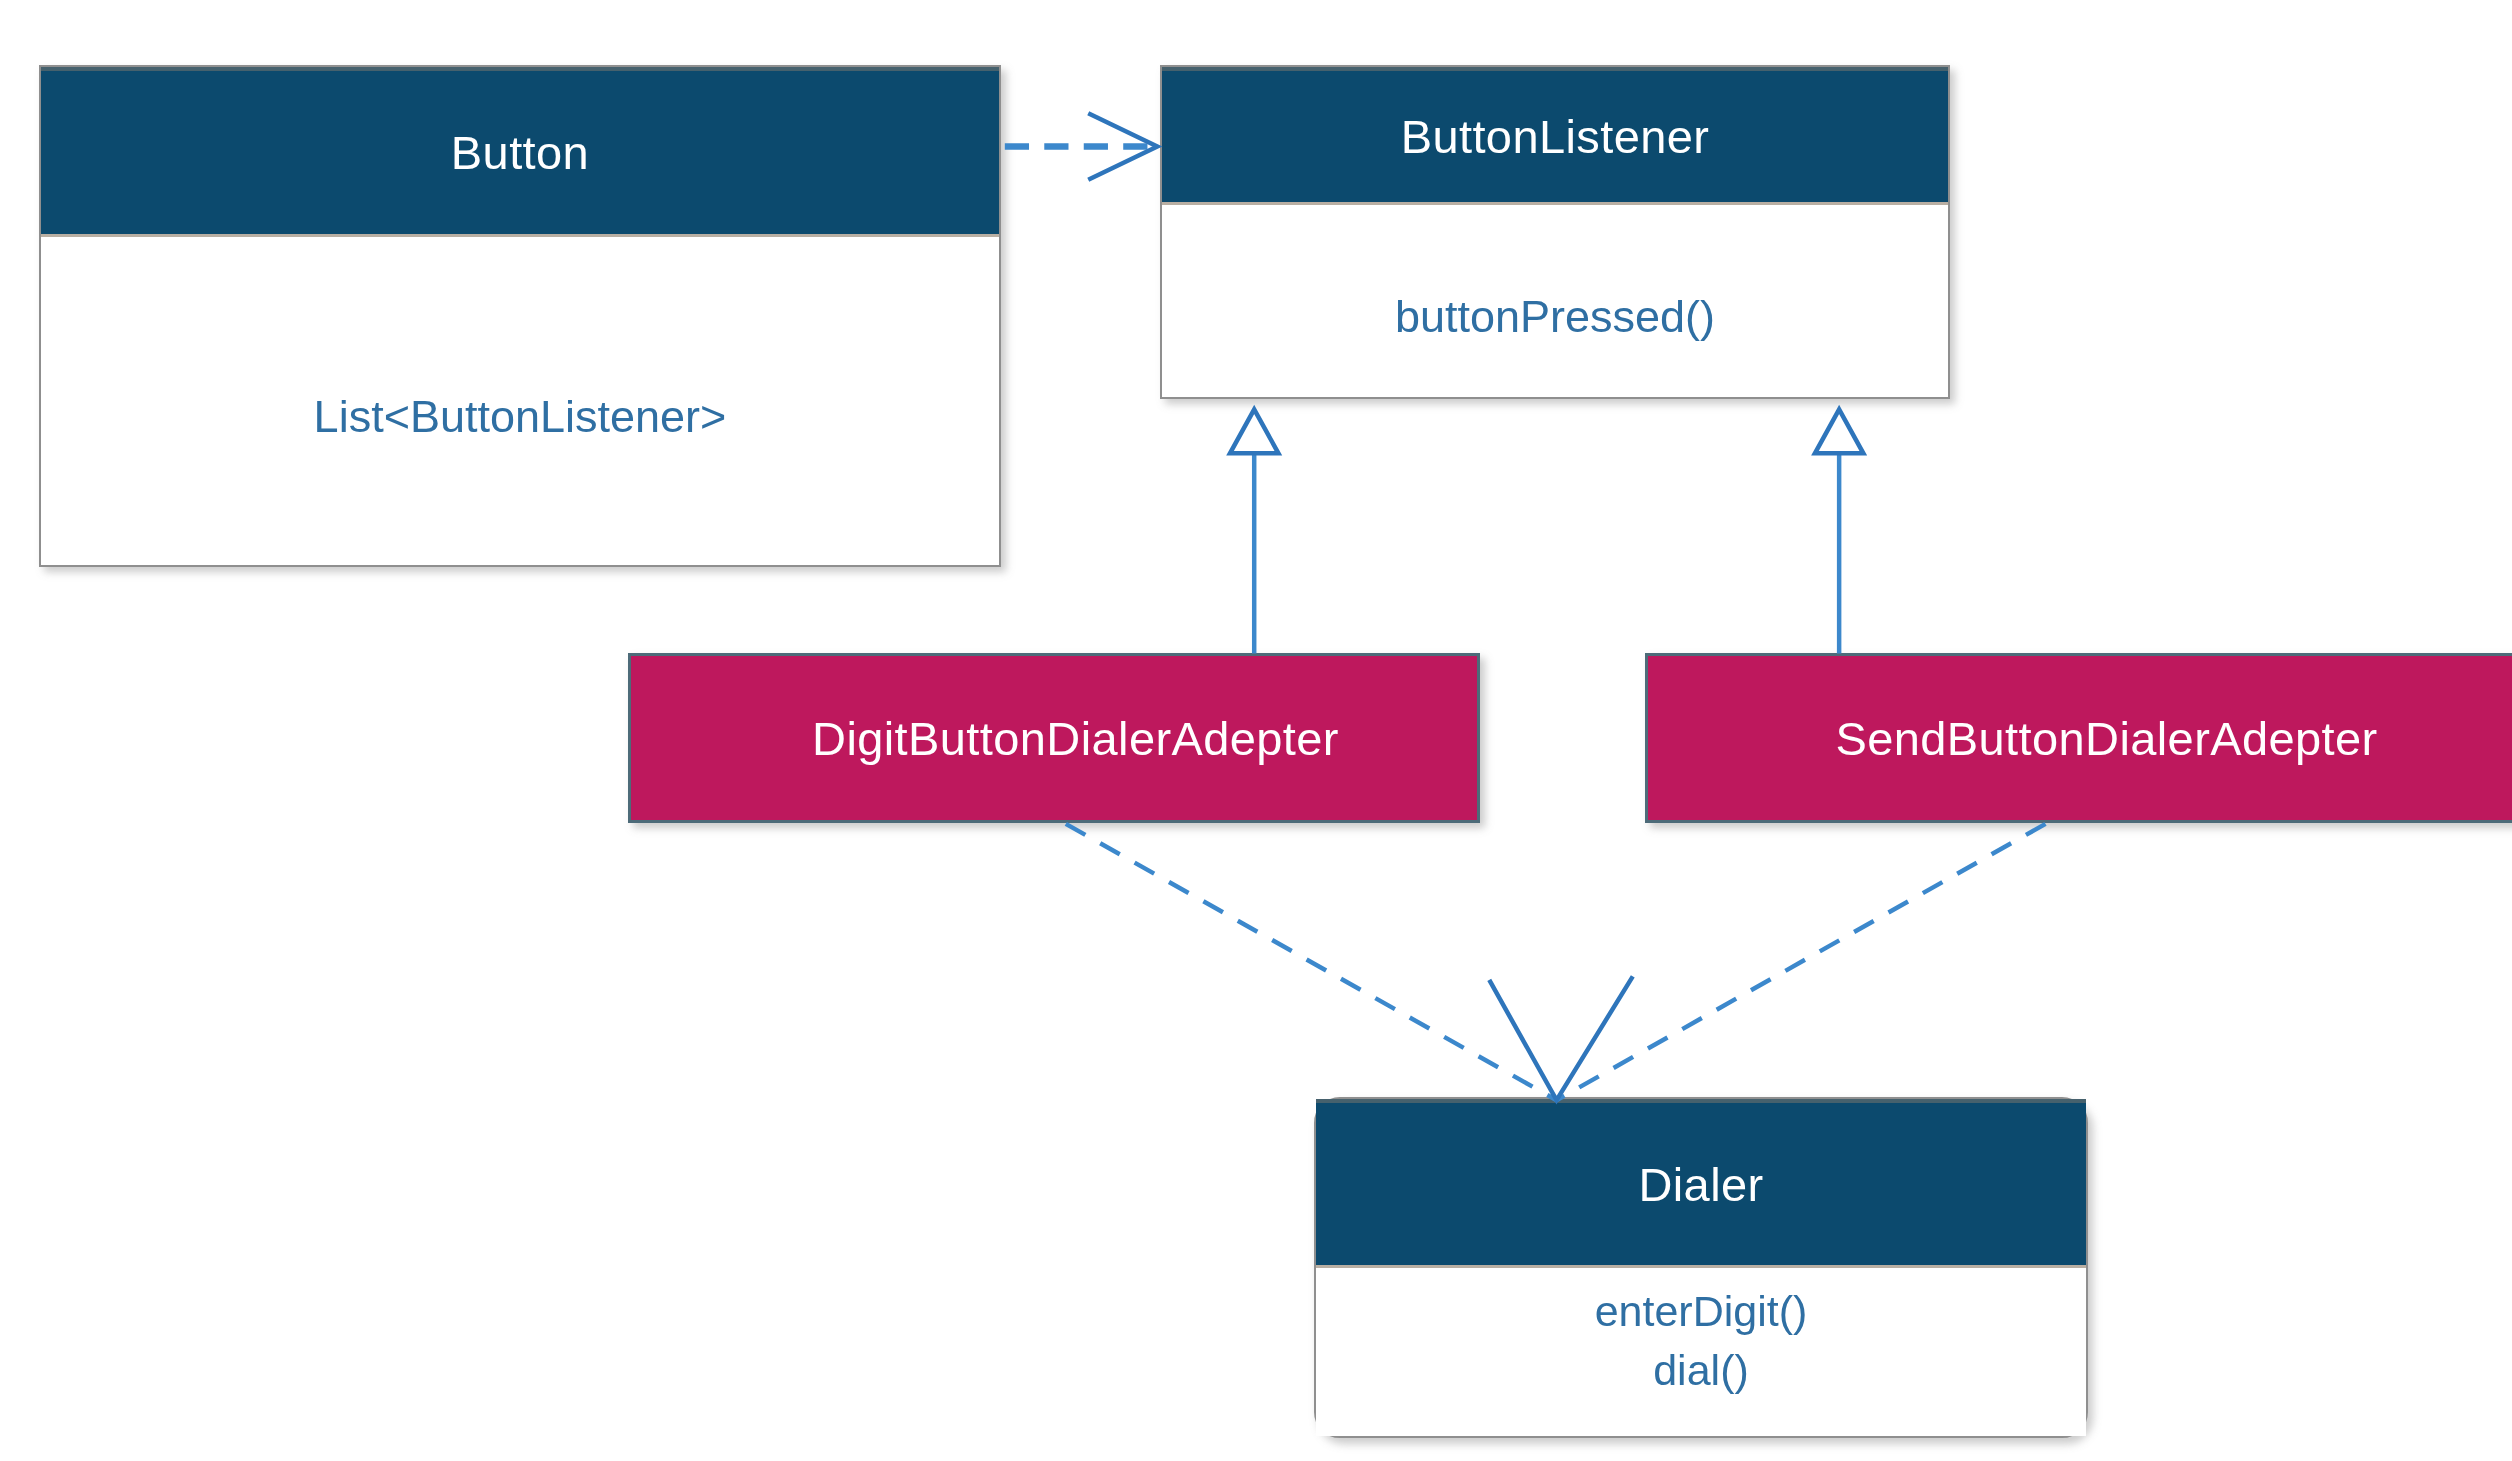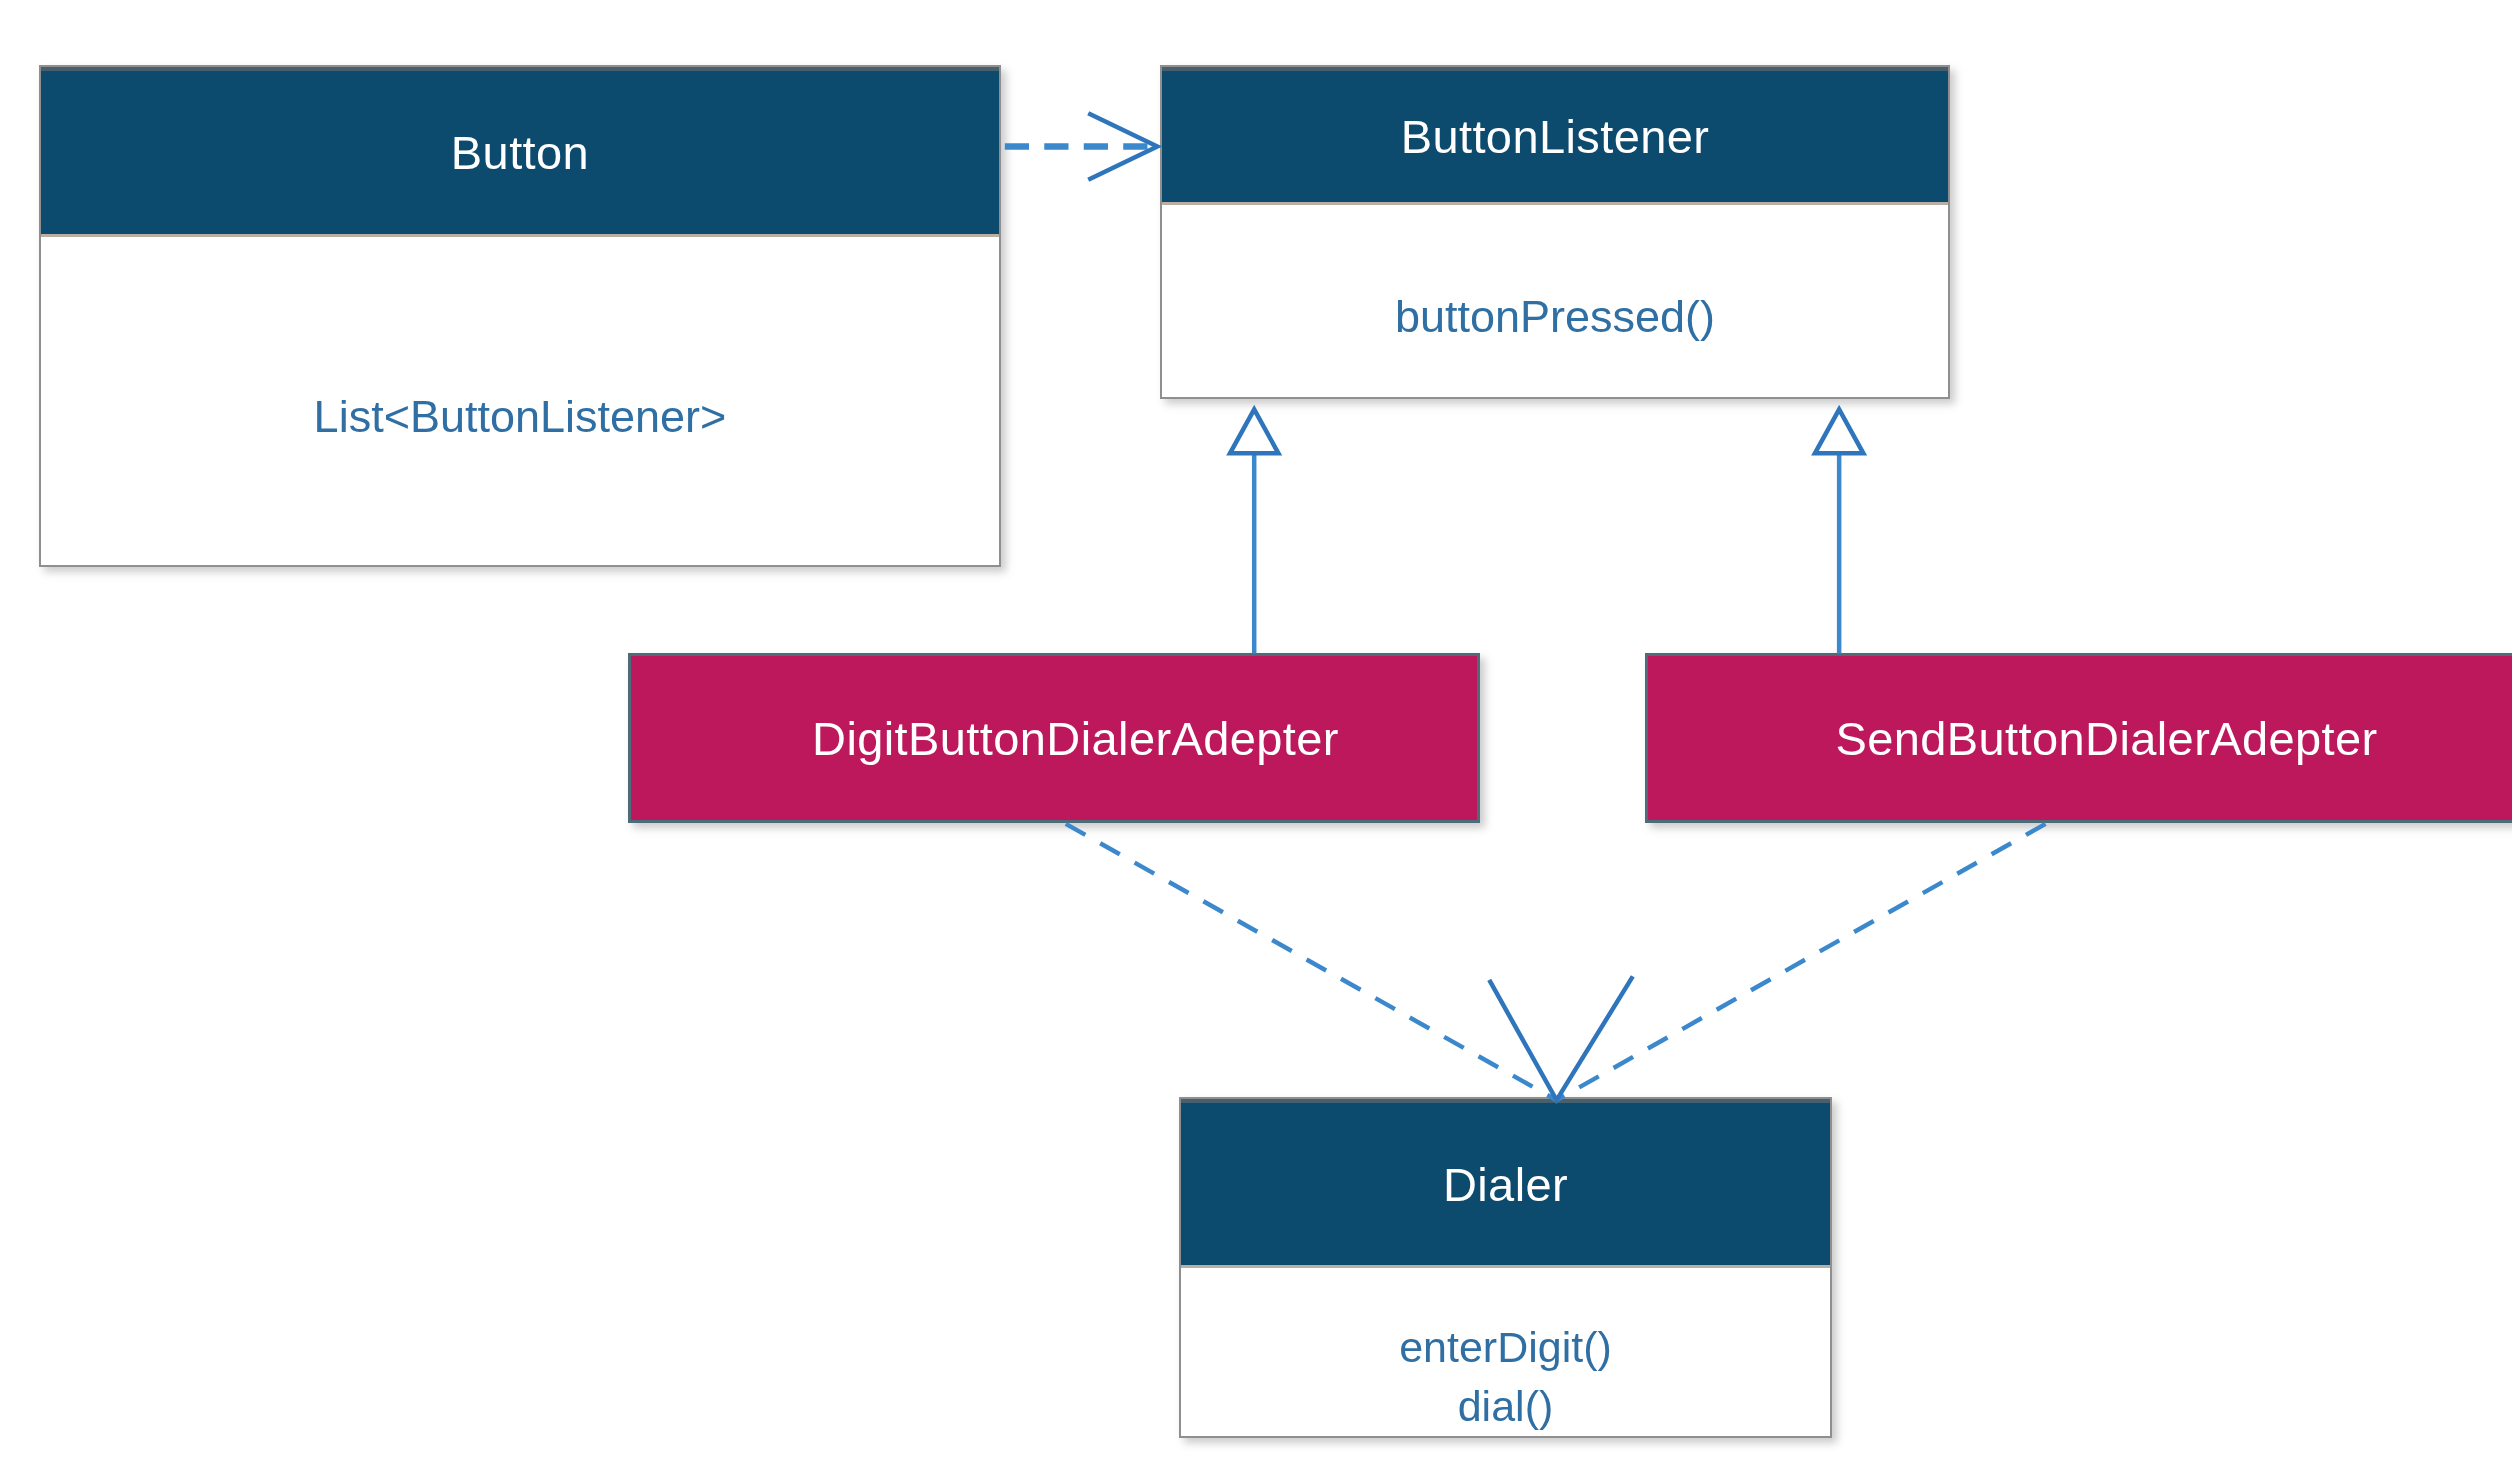--- a/index.html
+++ b/index.html
@@ -63,28 +63,28 @@
     padding-left: 43px;
   }
 
   
   .box-button        { left: 39px;   top: 65px;   width: 962px; height: 502px; }
   .box-button .uml-header { height: 170px; }
   .box-buttonlistener{ left: 1160px; top: 65px;   width: 790px;  height: 334px; }
   .box-buttonlistener .uml-header { height: 138px; }
   .box-digit         { left: 628px;  top: 653px;  width: 852px;  height: 170px; }
   .box-send          { left: 1645px; top: 653px;  width: 880px;  height: 170px; }
-  .box-dialer        { left: 1179px; top: 1097px; width: 653px;  height: 341px; }
+  .box-dialer        { left: 1314px; top: 1097px; width: 774px;  height: 341px; border-radius: 26px; }
   .box-dialer .uml-header { height: 169px; }
   .box-dialer .uml-methods {
     flex: 1 1 auto;
     display: flex;
     flex-direction: column;
     align-items: center;
-    justify-content: flex-end;
+    justify-content: flex-start;
     padding-top: 14.4px;
     color: #2f6fa3;
     font-size: 43px;
     line-height: 59px;
     background: #ffffff;
   }
 
   .connectors {
     position: absolute;
     left: 0; top: 0;

